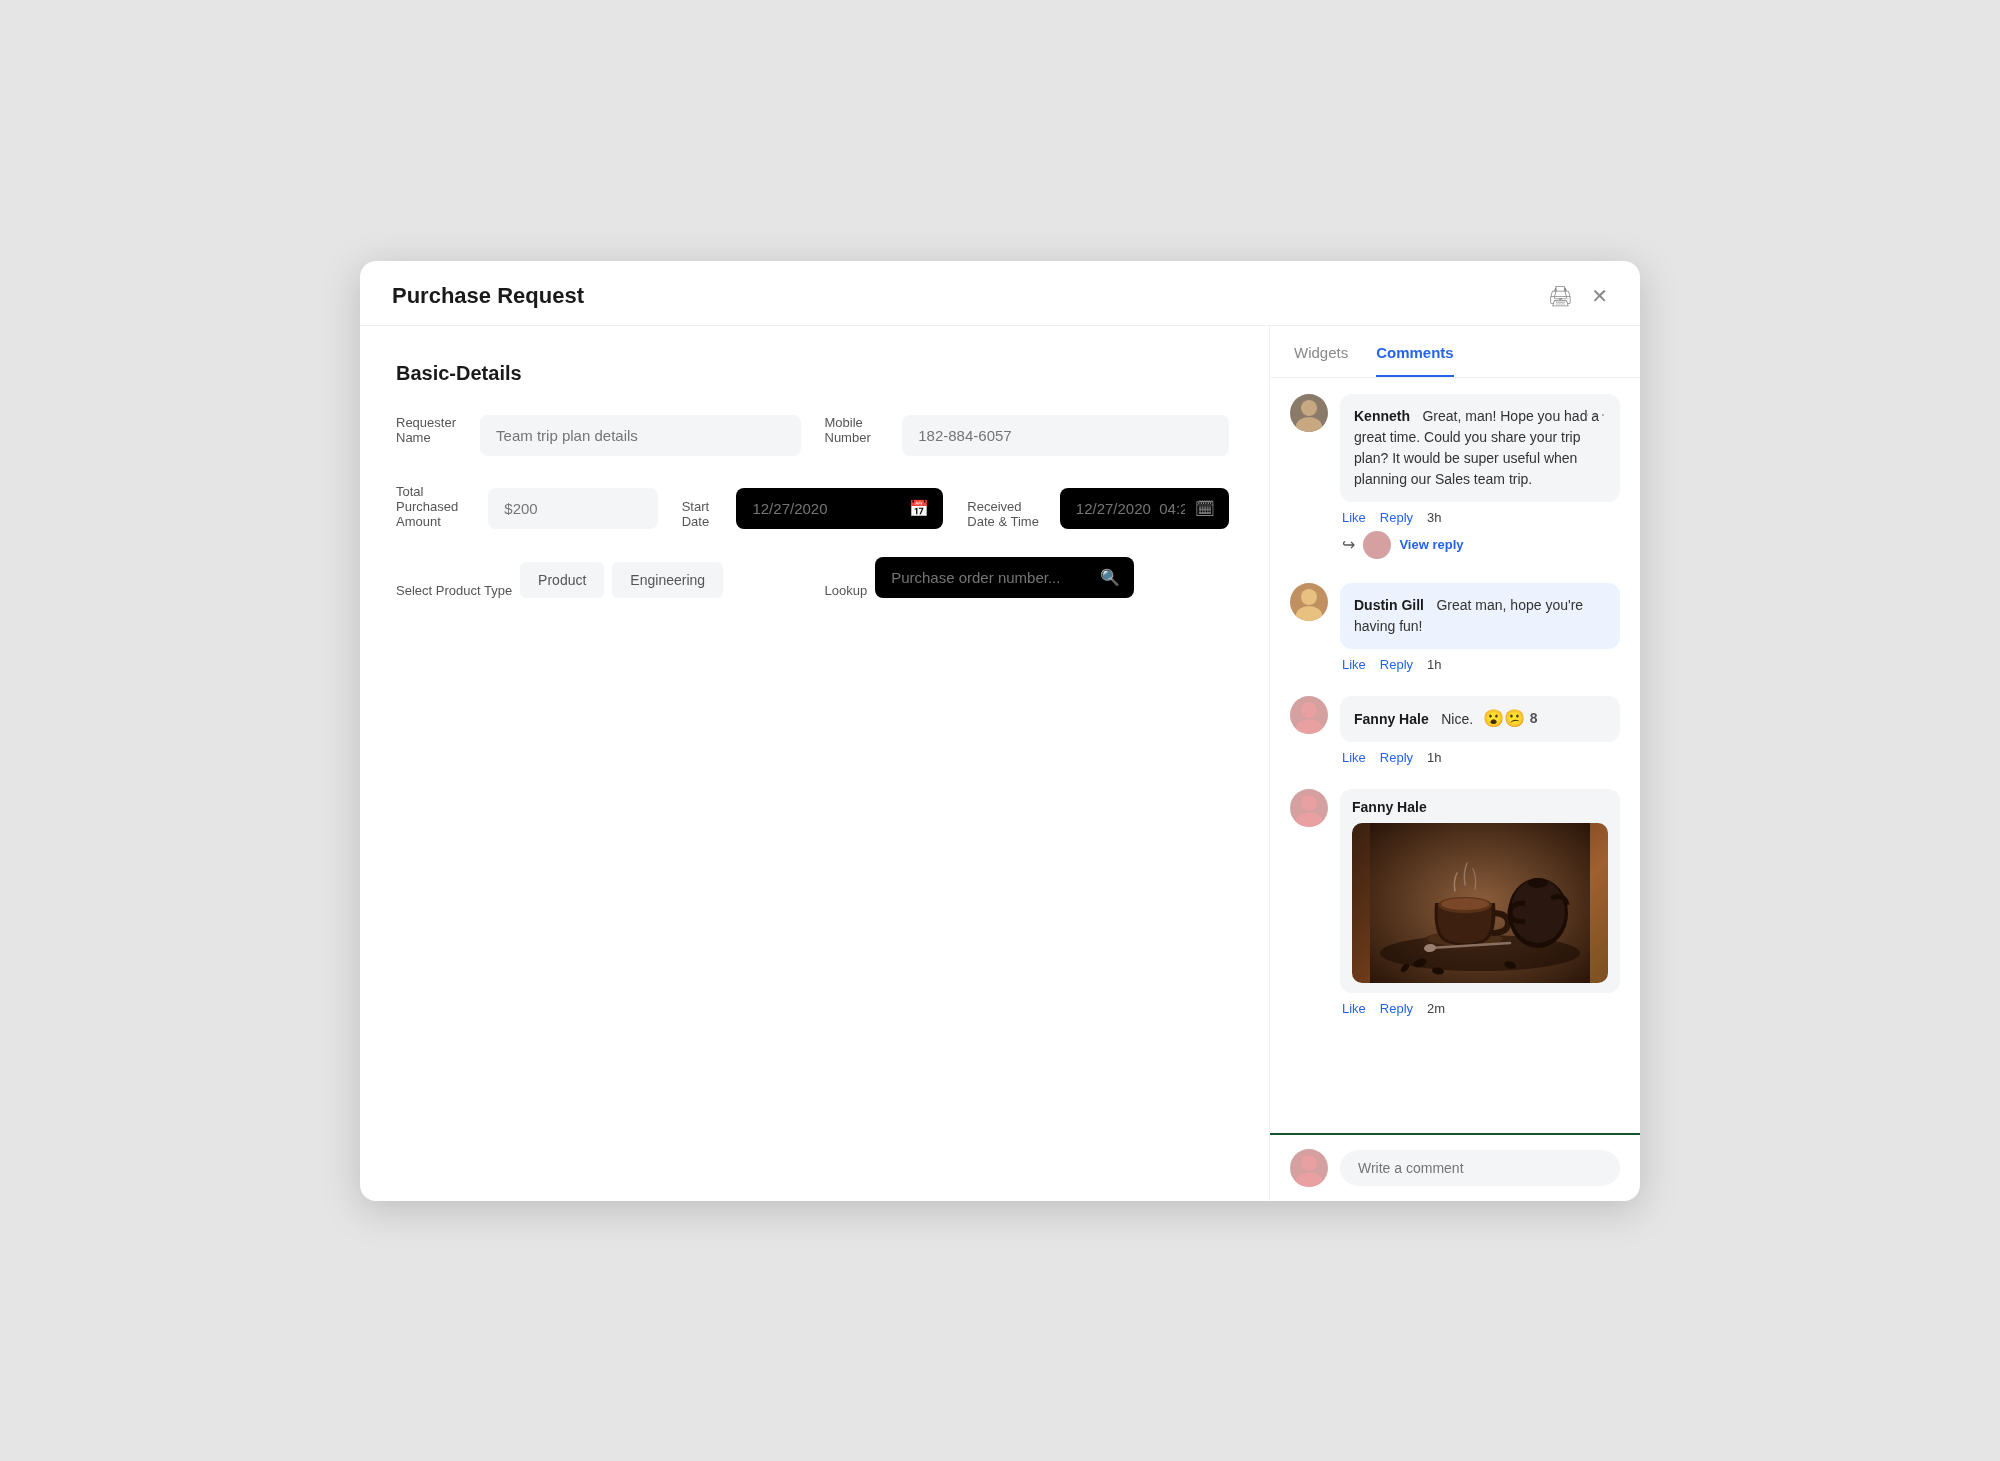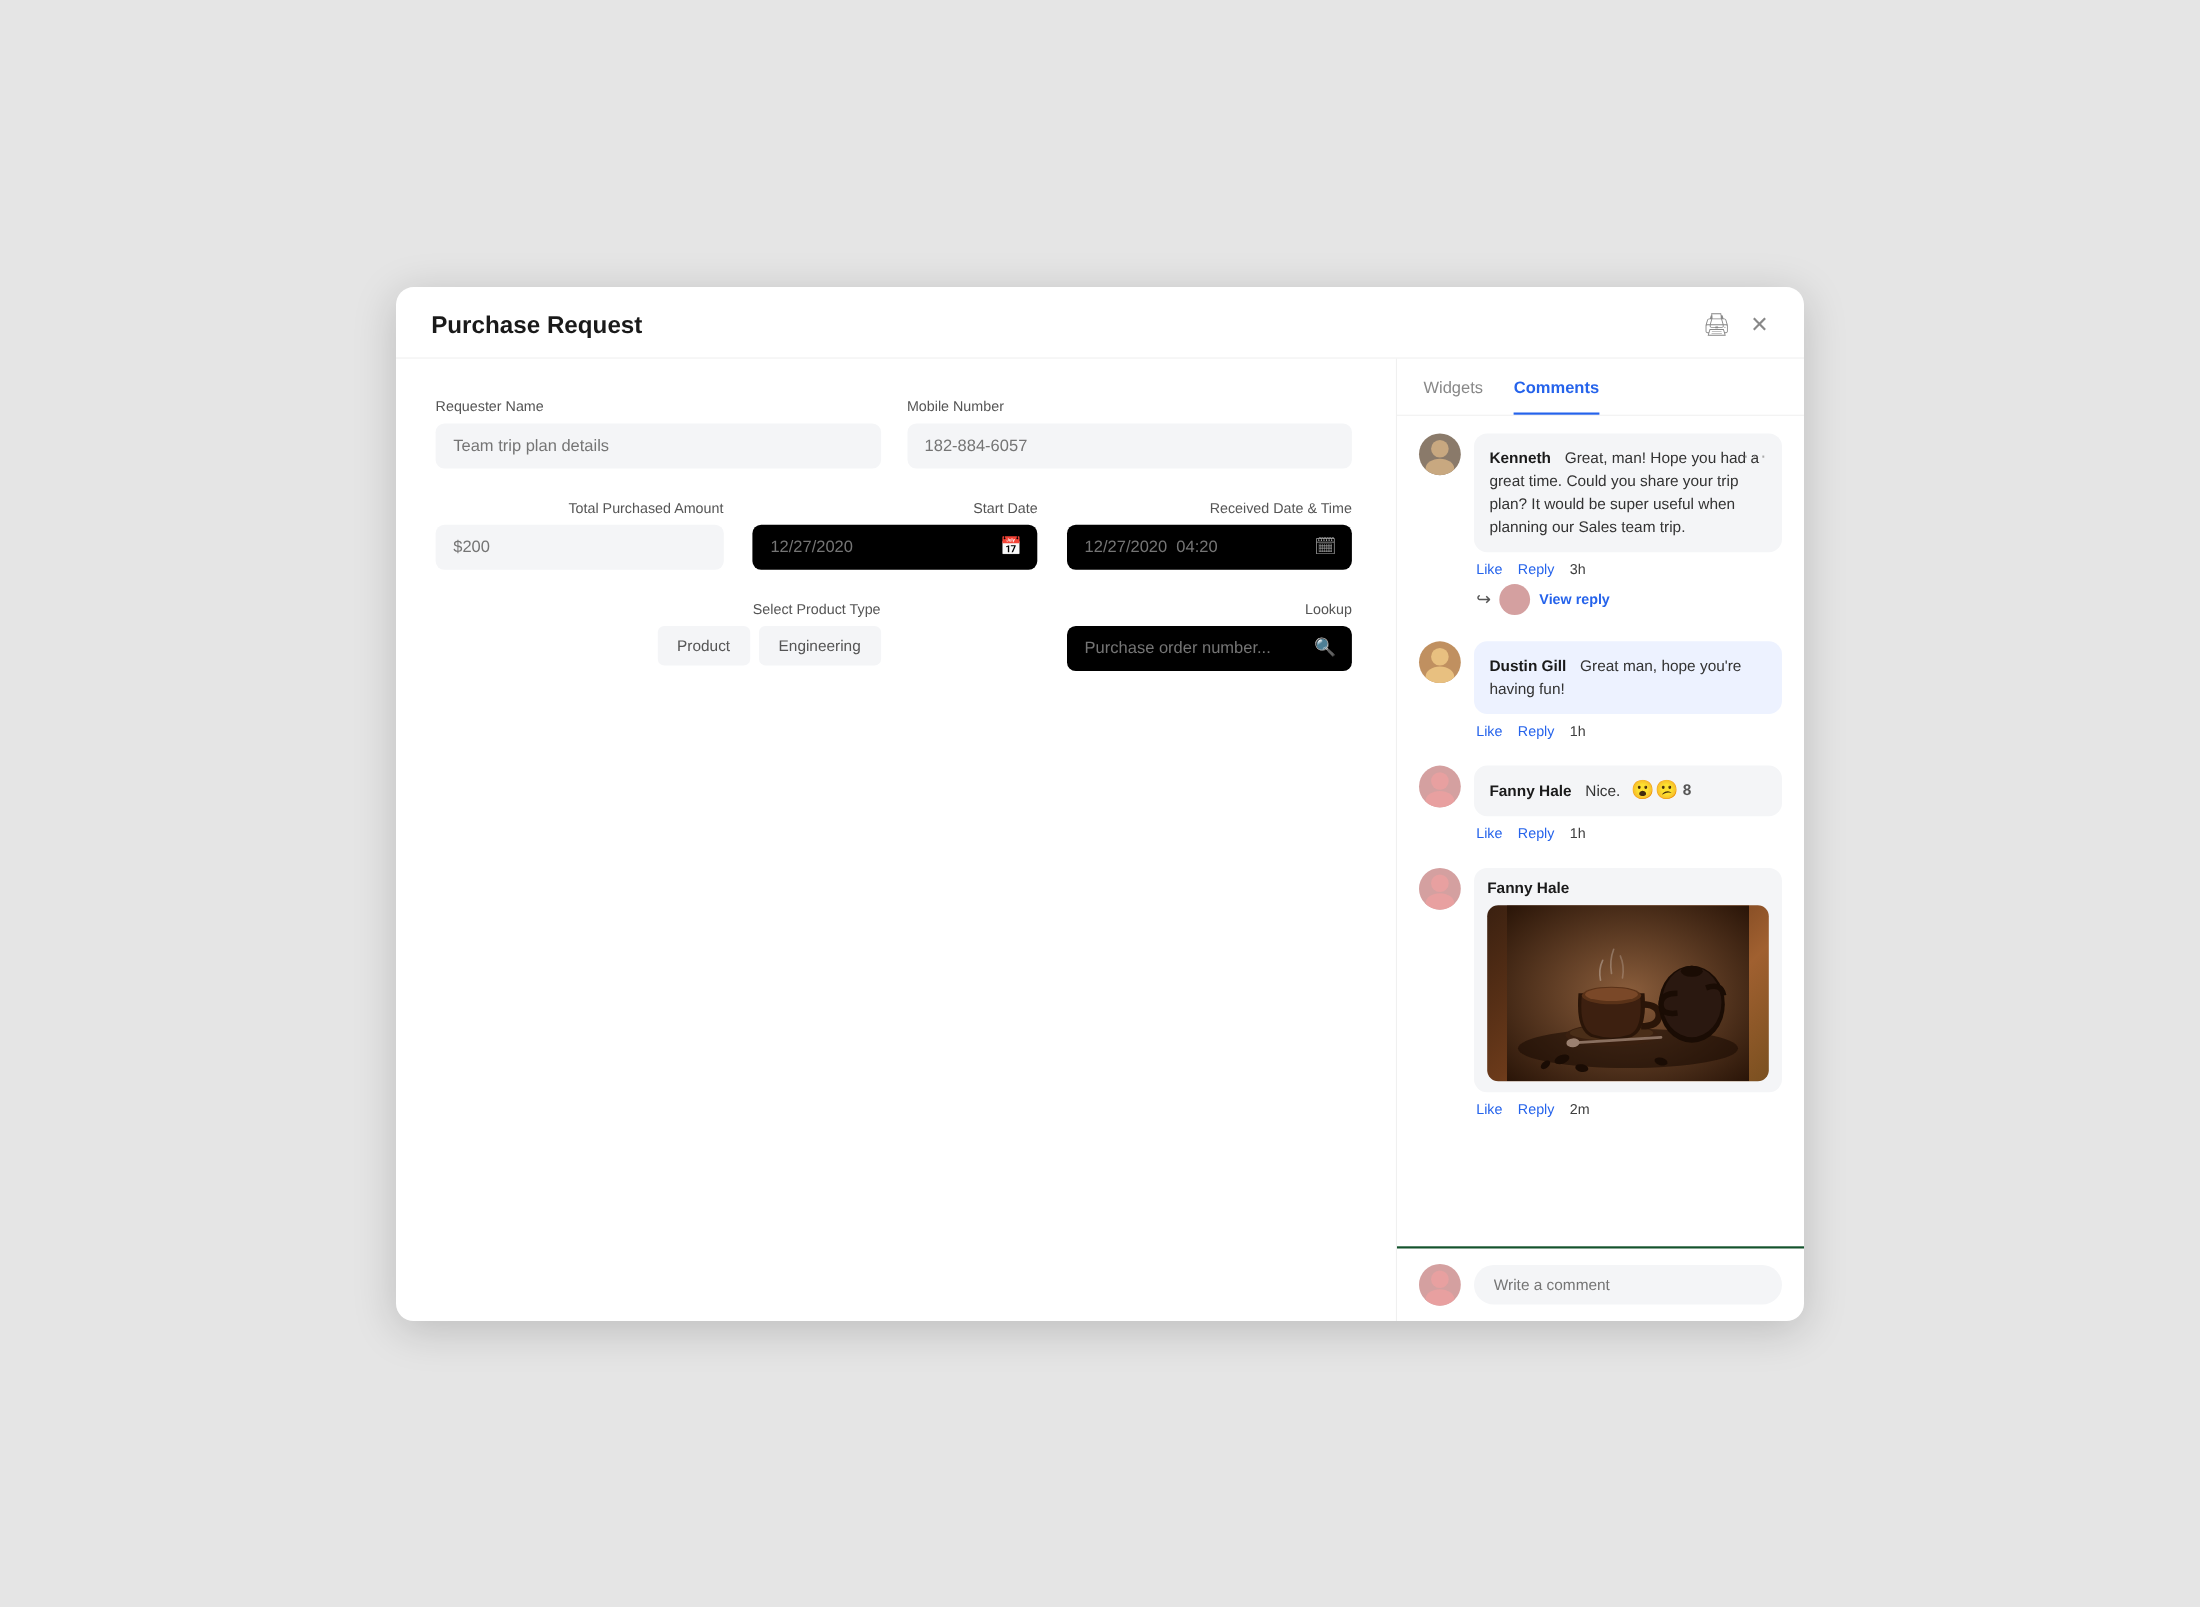--- a/index.html
+++ b/index.html
@@ -58,21 +58,21 @@
       color: #1a1a1a;
       margin-bottom: 30px;
     }
     .form-row {
       display: flex;
       gap: 24px;
       margin-bottom: 28px;
     }
     .form-group {
       display: flex;
-      flex-direction: column;
+      flex-direction: row;
       gap: 8px;
     }
     .form-group.full { flex: 1; }
     .form-group.half { flex: 1; align-items: flex-end; }
     .form-label {
       font-size: 13px;
       color: #555;
       font-weight: 500;
     }
     .form-input {
@@ -323,20 +323,21 @@
     <span class="modal-title">Purchase Request</span>
     <div class="modal-header-actions">
       <span class="header-icon">🖨</span>
       <span class="header-icon">✕</span>
     </div>
   </div>
 
   <div class="modal-body">
 
     <div class="form-section">
+      <div class="section-title">Basic-Details</div>
 
       <div class="form-row">
         <div class="form-group full">
           <label class="form-label">Requester Name</label>
           <input class="form-input" type="text" placeholder="Team trip plan details" style="">
         </div>
         <div class="form-group full">
           <label class="form-label">Mobile Number</label>
           <input class="form-input" type="text" placeholder="182-884-6057" style="">
         </div>

